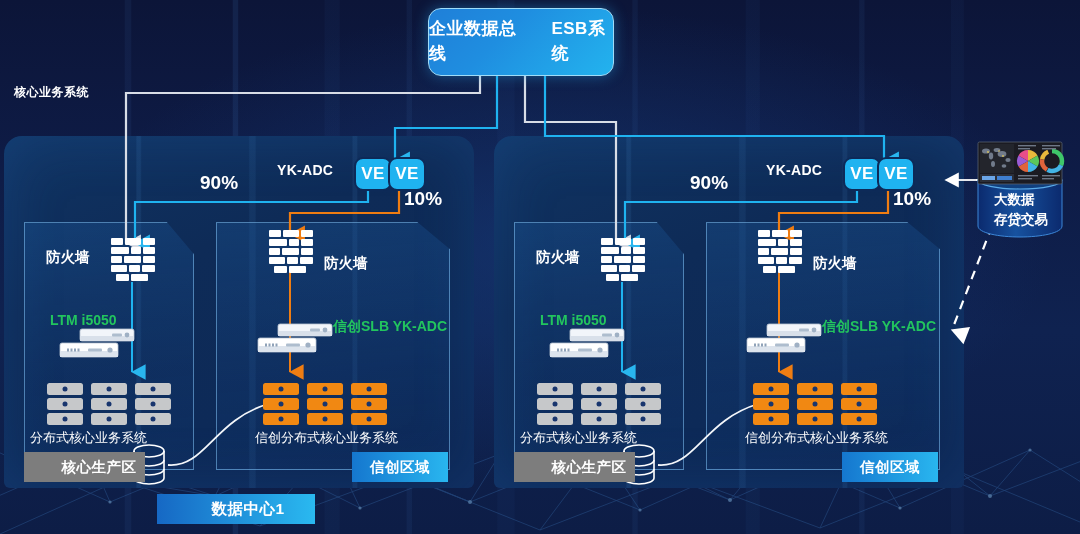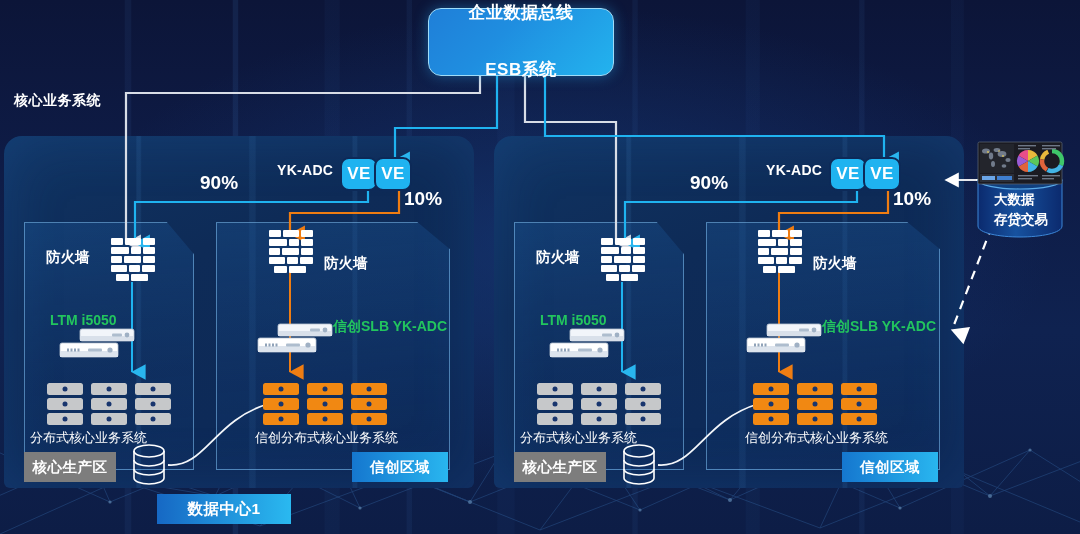--- a/index.html
+++ b/index.html
@@ -32,27 +32,27 @@
   }
   .bg-mesh{position:absolute;left:0;bottom:0;width:1080px;height:150px;opacity:.55;}
 
   
   .esb{
     position:absolute;left:428px;top:8px;width:184px;height:66px;
     border-radius:13px;
     background:linear-gradient(135deg,#1f7fd8 0%,#1f8ee0 40%,#23b3ee 100%);
     border:1.5px solid #9fdcf8;
     box-shadow:0 0 14px rgba(40,160,230,.45);
-    display:flex;flex-direction:column;align-items:center;justify-content:center;
+    display:flex;flex-direction:row;align-items:center;justify-content:center;
     color:#fff;font-weight:bold;font-size:17px;line-height:1.45;letter-spacing:.5px;gap:32px;
   }
 
   
   .lbl{position:absolute;color:#fff;font-weight:bold;white-space:pre;}
-  .core-biz{left:14px;top:92px;font-size:14px;letter-spacing:.5px;}
+  .core-biz{left:14px;top:84px;font-size:12px;letter-spacing:.5px;}
   .traffic-note{left:756px;top:88px;font-size:14.5px;line-height:1.55;}
 
   
   .dc{
     position:absolute;top:136px;width:470px;height:352px;
     border-radius:18px 18px 6px 6px;
     background:linear-gradient(160deg,#103463 0%,#0e2b57 35%,#0d2a58 70%,#0c2450 100%);
     box-shadow:inset 0 0 60px rgba(40,110,190,.22);
   }
   #dc1{left:4px;}
@@ -72,21 +72,21 @@
   .zone.xc{clip-path:polygon(0 0,86% 0,100% 11%,100% 100%,0 100%);}
 
   .zone-core-1{left:24px;top:222px;width:168px;height:246px;}
   .zone-xc-1{left:216px;top:222px;width:232px;height:246px;}
   .zone-core-2{left:514px;top:222px;width:168px;height:246px;}
   .zone-xc-2{left:706px;top:222px;width:232px;height:246px;}
 
   
   .zbadge{position:absolute;height:30px;display:flex;align-items:center;justify-content:center;
     color:#fff;font-size:14.5px;font-weight:bold;letter-spacing:.5px;}
-  .zbadge.grey{background:#7d7d7d;}
+  .zbadge.grey{background:#7d7d7d;padding-left:29px;}
   .zbadge.cyan{background:linear-gradient(90deg,#1577cf 0%,#29b6ef 100%);}
 
   
   .fw{position:absolute;width:46px;height:44px;}
   .fw-lbl{position:absolute;color:#fff;font-size:14.5px;font-weight:bold;white-space:nowrap;}
 
   
   .ltm{position:absolute;width:78px;height:40px;}
   .dev-lbl{position:absolute;color:#22c55e;font-size:14px;font-weight:bold;white-space:nowrap;line-height:1.35;}
 
@@ -100,33 +100,33 @@
     width:5px;height:5px;border-radius:50%;background:#18356e;}
   .stack-lbl{position:absolute;color:#fff;font-size:13px;font-weight:normal;white-space:nowrap;}
 
   
   .dbcyl{position:absolute;width:34px;height:42px;}
 
   
   .pct{position:absolute;color:#fff;font-size:19px;font-weight:bold;}
 
   
-  .vegroup{position:absolute;display:flex;}
+  .vegroup{position:absolute;display:flex;margin-left:14px;}
   .ve{width:34px;height:30px;border-radius:9px;background:#1fb3f0;
     border:2px solid #0d2a58;
     display:flex;align-items:center;justify-content:center;
     color:#fff;font-weight:bold;font-size:17px;letter-spacing:.3px;}
   .ve:nth-child(2){margin-left:-4px;}
   .ykadc{position:absolute;color:#fff;font-size:14px;font-weight:bold;letter-spacing:.3px;}
 
   
   .dcbadge{position:absolute;width:134px;height:30px;
     background:linear-gradient(90deg,#1668c4 0%,#2ab9f0 100%);
     display:flex;align-items:center;justify-content:center;
-    color:#fff;font-size:15.5px;font-weight:bold;letter-spacing:.5px;}
+    color:#fff;font-size:15.5px;font-weight:bold;letter-spacing:.5px;padding-left:24px;}
 
   
   .bdp{position:absolute;left:966px;top:138px;width:108px;height:100px;}
   .bdp-lbl{position:absolute;left:994px;top:190px;color:#fff;font-size:13.5px;font-weight:bold;line-height:1.5;white-space:pre;}
 
   svg.wires{position:absolute;left:0;top:0;width:1080px;height:534px;overflow:visible;}
 </style>
 </head>
 <body>
 

